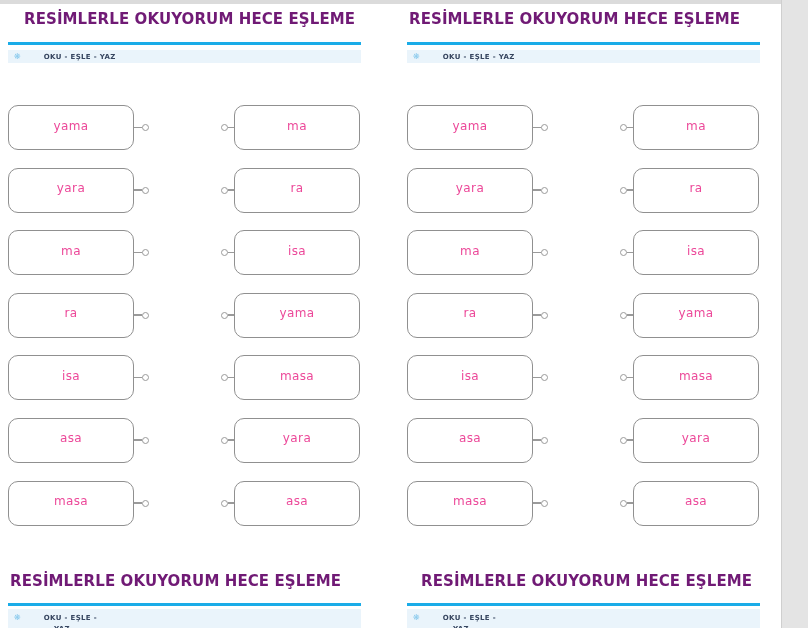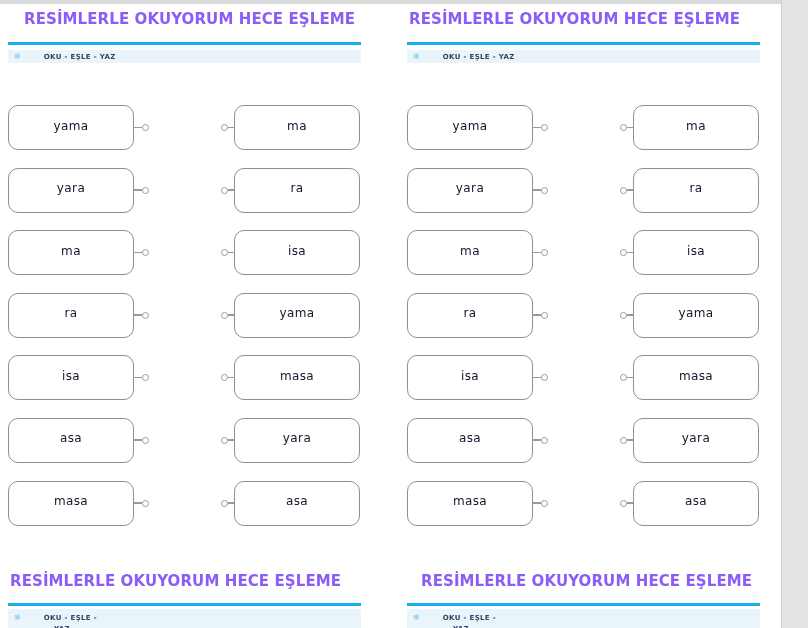--- a/index.html
+++ b/index.html
@@ -17,39 +17,39 @@
     background:#ffffff;font-family:"DejaVu Sans",sans-serif;color:#141414;
   }
   .top-strip{position:absolute;left:0;top:0;width:808px;height:4px;background:var(--strip);}
   .page-edge{position:absolute;left:781px;top:0;width:27px;height:628px;background:var(--edge);border-left:1px solid #cfcfcf;}
 
   .panel{position:absolute;top:0;width:353px;height:628px;}
   #panel-0{left:8px;}
   #panel-1{left:407px;}
   .panel-title{
     position:absolute;top:10px;white-space:nowrap;
-    font-size:15px;font-weight:600;letter-spacing:.1px;color:#8b5cf6;
+    font-size:15px;font-weight:600;letter-spacing:.1px;color:#701a75;
   }
   #panel-0 .panel-title{left:16px;}
   #panel-1 .panel-title{left:2px;}
   .accent-line{position:absolute;left:0;top:42px;width:353px;height:3px;background:var(--accent);}
   .instr-bar{
     position:absolute;left:0;top:50px;width:353px;height:13px;
     background:var(--bar);display:flex;align-items:center;
   }
   .instr-icon{font-size:8px;line-height:8px;color:#85c8ec;margin:0 7px 0 6px;}
   .instr-text{font-size:7px;font-weight:bold;color:#36455f;letter-spacing:.35px;white-space:nowrap;padding-left:16px;}
 
   .rows{position:absolute;left:0;top:105px;width:353px;display:flex;flex-direction:column;gap:17.6px;}
   .match-row{position:relative;height:45px;width:353px;}
   .mbox{
     position:absolute;top:0;height:45px;width:126px;background:#fff;
     border:1.5px solid var(--box-border);border-radius:10px;
     display:flex;align-items:center;justify-content:center;padding-bottom:4px;
-    font-size:12px;letter-spacing:.4px;color:#0f172a;
+    font-size:12px;letter-spacing:.4px;color:#ec4899;
   }
   .mbox.left{left:0;}
   .mbox.right{left:226px;width:126px;}
   .stub{position:absolute;top:21.5px;height:1.5px;background:var(--dot);}
   .stub.l{left:126px;width:8px;}
   .stub.r{left:220px;width:6px;}
   .dot{
     position:absolute;top:19px;width:7px;height:7px;background:#fff;
     border:1.5px solid var(--dot);border-radius:50%;
   }

